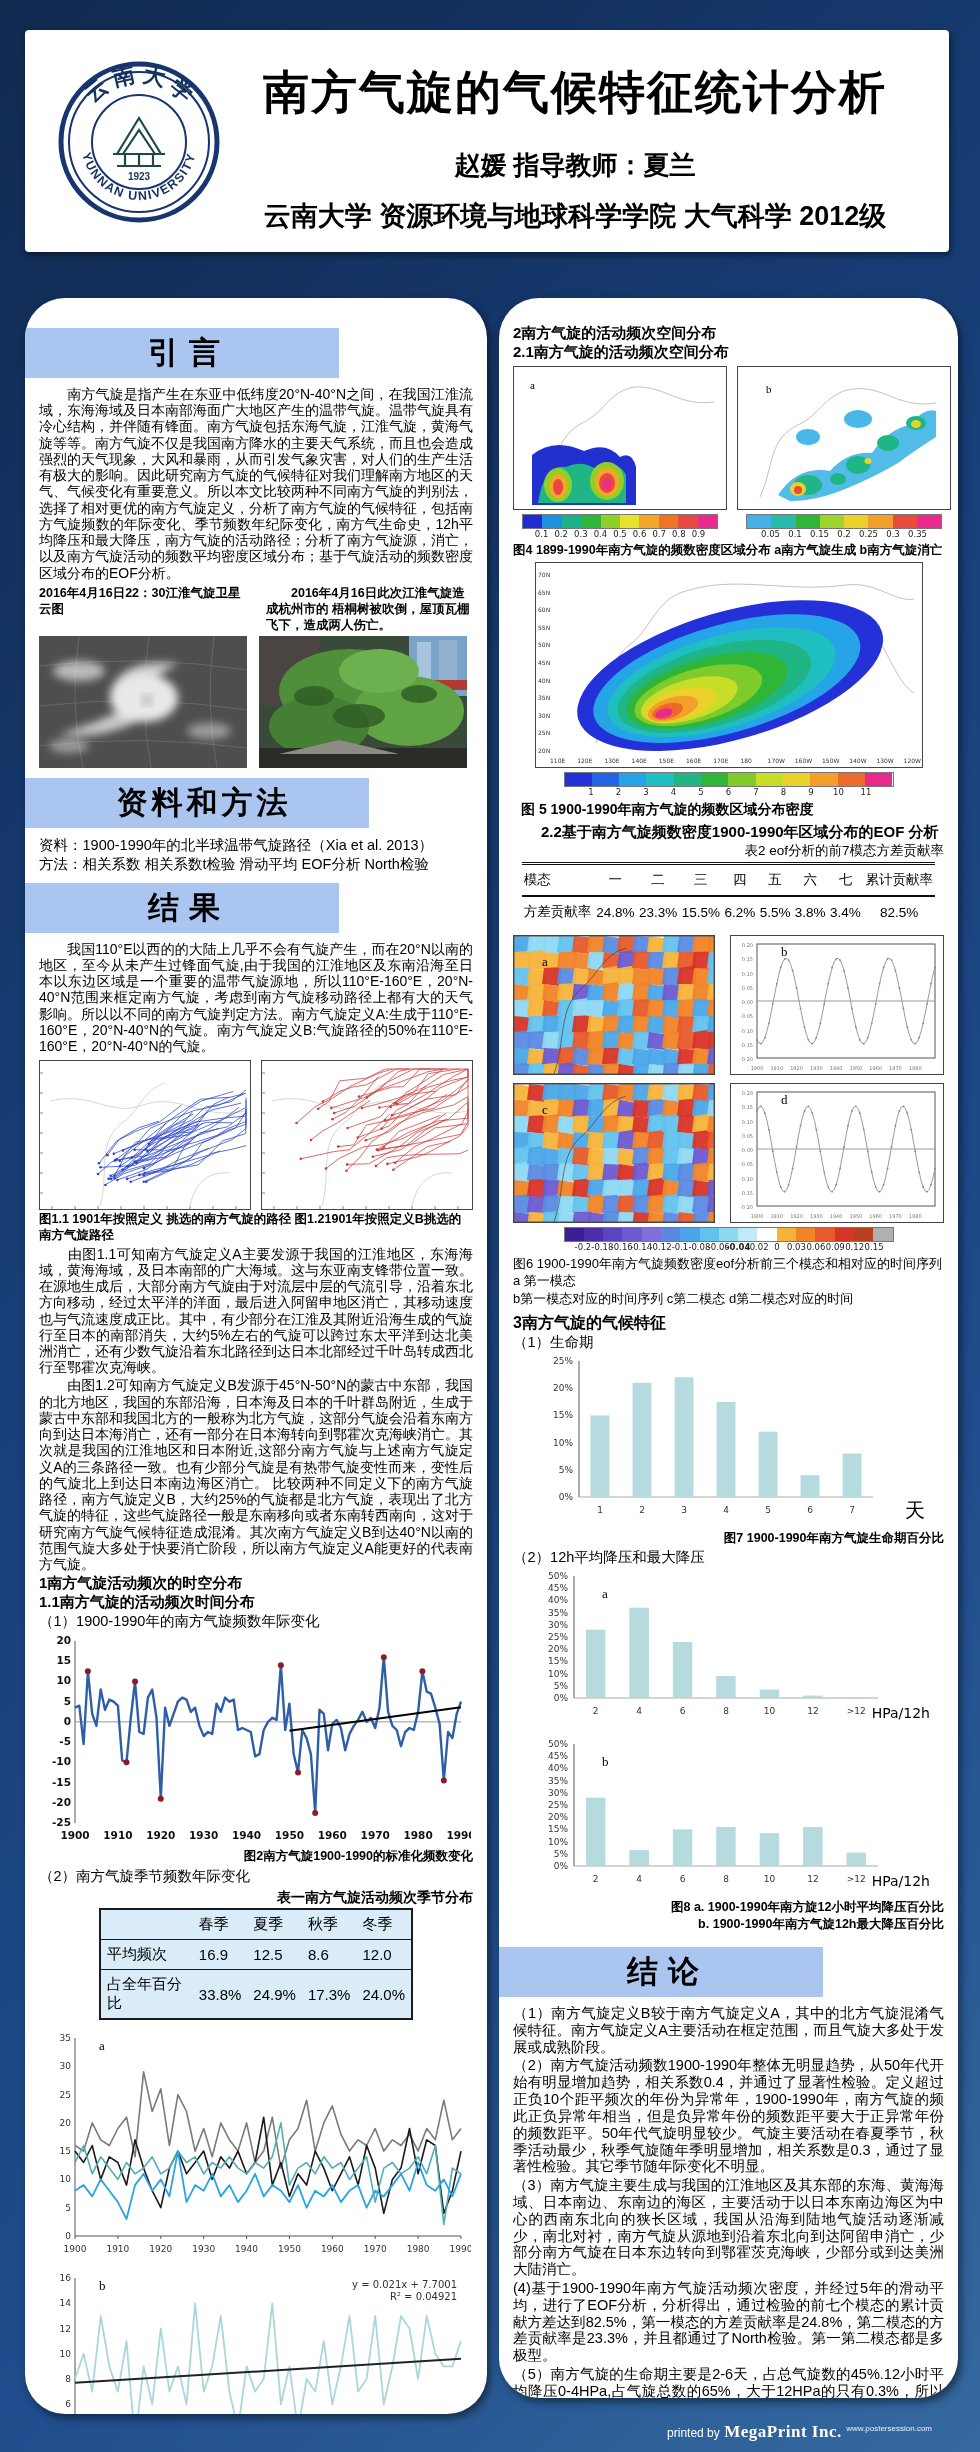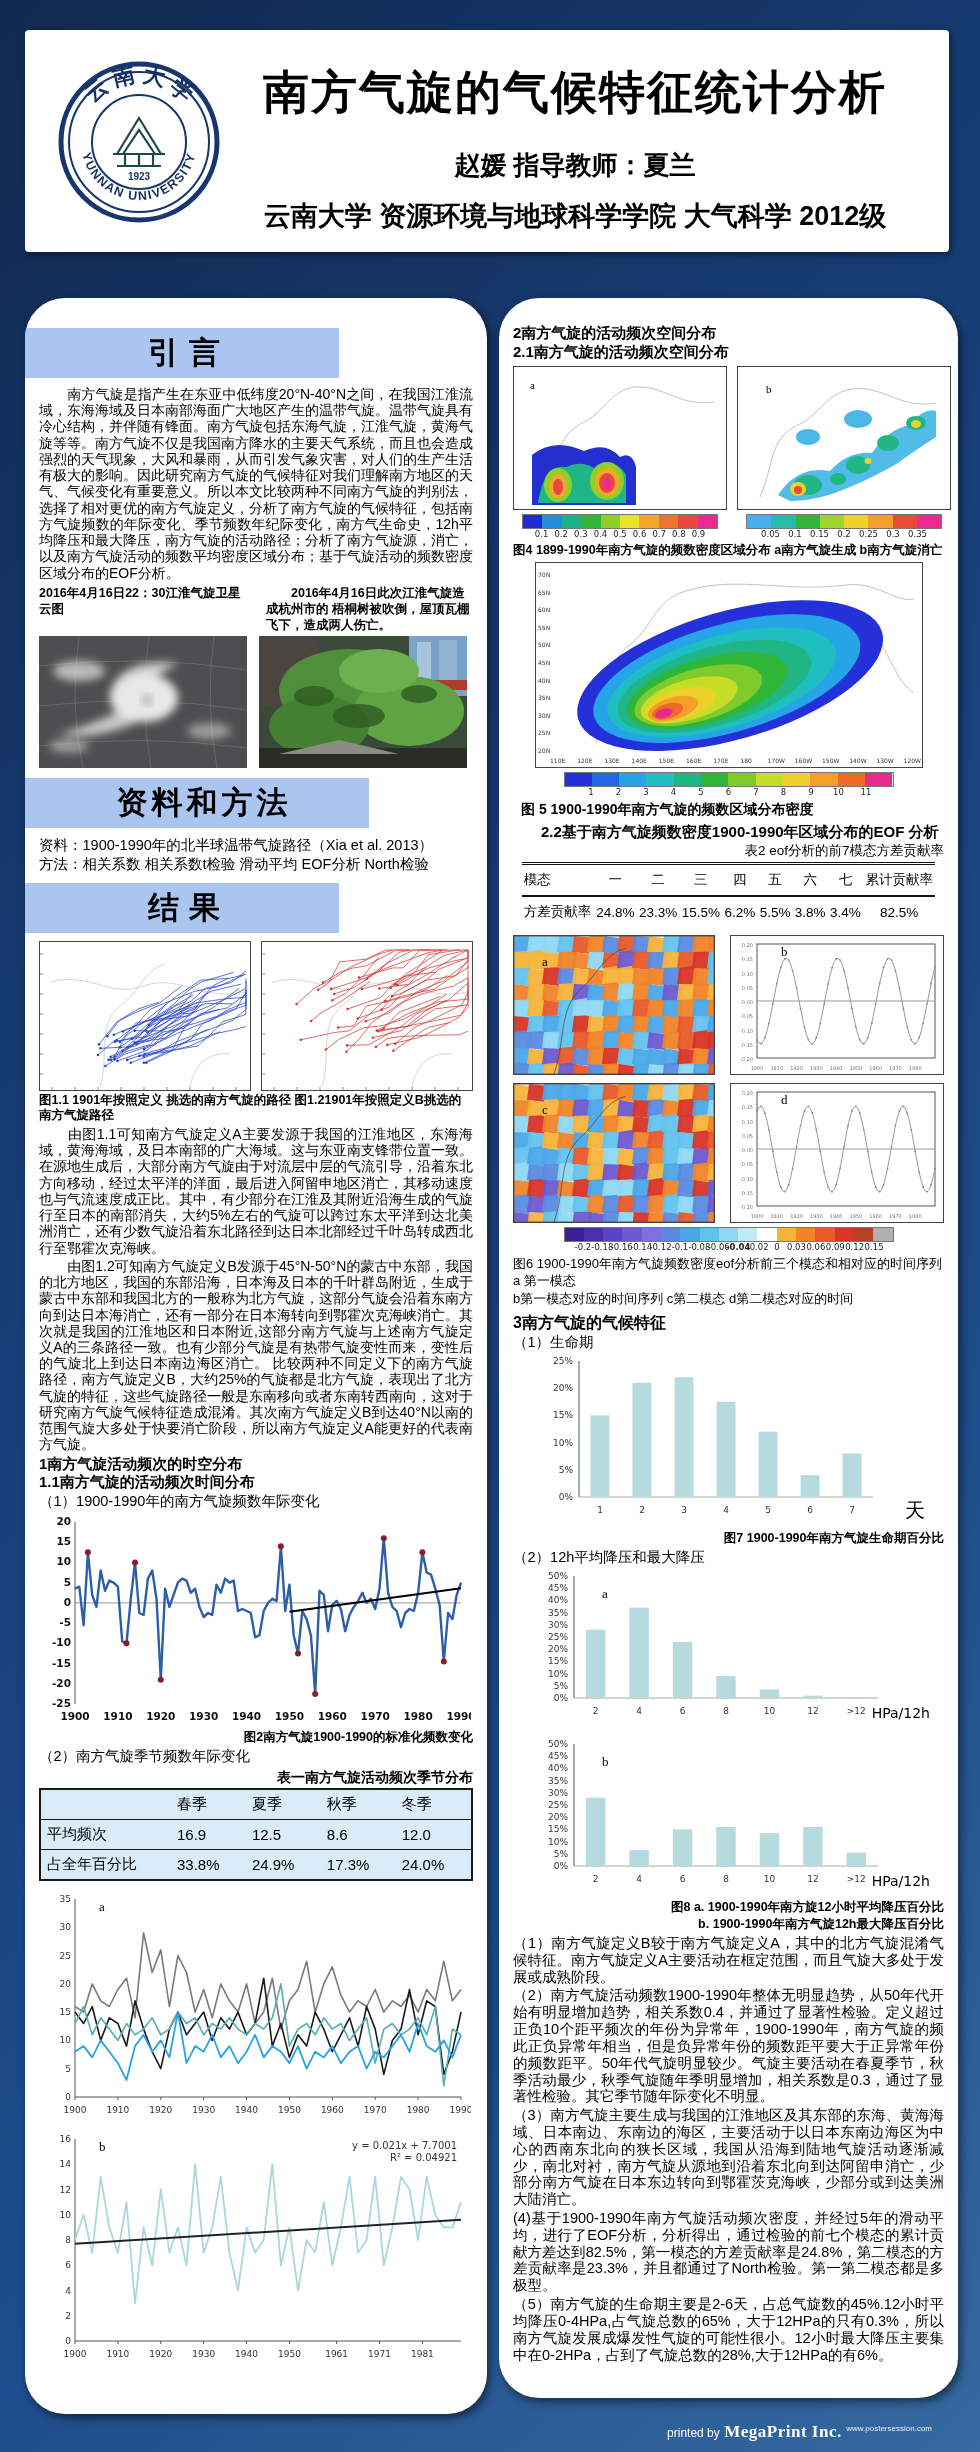--- a/index.html
+++ b/index.html
@@ -27,21 +27,21 @@
   .sub{font-size:14.5px;line-height:1.35;}
   .cap{font-size:12.5px;font-weight:bold;text-align:right;line-height:1.25;margin:2px 0;}
   .cap.l{text-align:left;}
   .photos{display:flex;gap:12px;margin-top:2px;}
   .caps{display:flex;gap:20px;margin-top:4px;}
   .caps div{flex:1;font-size:12.5px;font-weight:bold;line-height:1.3;}
   .tick{font-size:9px;fill:#333;font-family:"DejaVu Sans",sans-serif;}
   .tick-b{font-size:10.5px;font-weight:bold;fill:#111;font-family:"DejaVu Sans",sans-serif;}
   .tick-s{font-size:5px;fill:#777;font-family:"DejaVu Sans",sans-serif;}
   .ax{stroke:#555;stroke-width:1;}
-  table.t1{border-collapse:collapse;background:#d9ecf7;margin:2px auto;width:434px;
+  table.t1{border-collapse:collapse;background:#d9ecf7;margin:2px auto;width:314px;
        border:2px solid #1a1a1a;font-size:15px;}
   table.t1 td{padding:5px 6px;border-top:1.5px solid #1a1a1a;}
   table.t1 tr:first-child td{border-top:none;}
   table.t2{border-collapse:collapse;width:96%;margin:0 auto;font-size:13.5px;}
   table.t2 td{padding:6px 2px;text-align:center;}
   table.t2 tr.hd td{border-top:3px double #111;border-bottom:2px solid #111;}
   .mapfrm{border:1px solid #444;background:#fff;}
   .cbar-strip{display:flex;height:13px;}
   .cbar-strip i{flex:1;}
   .cbar-wrap{position:relative;margin:0 auto;}
@@ -142,20 +142,21 @@
       <rect x="0" y="112" width="208" height="20" fill="#2b2b28"></rect>
       <path d="M20,118 L80,104 L140,118 Z" fill="#8c8c84"></path>
     </svg>
   </div>
 
   <div class="secbar" style="letter-spacing:4px;width:330px;margin-top:10px;">资料和方法</div>
   <div class="sub">资料：1900-1990年的北半球温带气旋路径（Xia et al. 2013）</div>
   <div class="sub">方法：相关系数 相关系数t检验 滑动平均 EOF分析 North检验</div>
 
   <div class="secbar" style="margin-top:8px;">结果</div>
+  <div class="para">　　我国110°E以西的的大陆上几乎不会有气旋产生，而在20°N以南的地区，至今从未产生过锋面气旋,由于我国的江淮地区及东南沿海至日本以东边区域是一个重要的温带气旋源地，所以110°E-160°E，20°N-40°N范围来框定南方气旋，考虑到南方气旋移动路径上都有大的天气影响。所以以不同的南方气旋判定方法。南方气旋定义A:生成于110°E-160°E，20°N-40°N的气旋。南方气旋定义B:气旋路径的50%在110°E-160°E，20°N-40°N的气旋。</div>
 
   <div class="row2" style="margin-top:6px;">
     <svg class="mapfrm" width="213" height="148">
         <g stroke="#bbb" stroke-width="0.6" fill="none">
     <path d="M10,40 C50,30 70,55 100,45 C140,30 160,60 205,50"></path>
     <path d="M60,145 C70,110 55,80 85,60 C100,48 104,28 125,22"></path>
     <path d="M150,145 C155,120 170,110 190,112"></path>
         </g>
         <circle cx="90.74434156378601" cy="120.69926697530863" r="1.3" fill="#2a46c8"></circle>
         <polyline points="90.7,120.7 103.2,116.1 117.9,110.3 136.0,100.1 168.9,87.2" fill="none" stroke="#2a46c8" stroke-width="0.9" opacity="0.85"></polyline>
@@ -1236,20 +1237,21 @@
         <text x="288.9" y="146" text-anchor="middle" class="tick">12</text>
         <rect x="322.5" y="116.6" width="19.5" height="13.4" fill="#b5dbdf"></rect>
         <text x="332.3" y="146" text-anchor="middle" class="tick">&gt;12</text>
         <text x="406" y="150" text-anchor="end" font-size="14" font-family="DejaVu Sans,sans-serif">HPa/12h</text>
         <text x="78" y="30" font-size="13" font-family="Liberation Serif,serif">b</text>
       </svg>
   </div>
   <div class="cap">图8  a. 1900-1990年南方旋12小时平均降压百分比</div>
   <div class="cap">b. 1900-1990年南方气旋12h最大降压百分比</div>
 
+  <div class="secbar" style="margin-top:14px;width:310px;">结论</div>
   <div class="para" style="font-size:14.5px;">（1）南方气旋定义B较于南方气旋定义A，其中的北方气旋混淆气候特征。南方气旋定义A主要活动在框定范围，而且气旋大多处于发展或成熟阶段。</div>
   <div class="para" style="font-size:14.5px;">（2）南方气旋活动频数1900-1990年整体无明显趋势，从50年代开始有明显增加趋势，相关系数0.4，并通过了显著性检验。定义超过正负10个距平频次的年份为异常年，1900-1990年，南方气旋的频此正负异常年相当，但是负异常年份的频数距平要大于正异常年份的频数距平。50年代气旋明显较少。气旋主要活动在春夏季节，秋季活动最少，秋季气旋随年季明显增加，相关系数是0.3，通过了显著性检验。其它季节随年际变化不明显。</div>
   <div class="para" style="font-size:14.5px;">（3）南方气旋主要生成与我国的江淮地区及其东部的东海、黄海海域、日本南边、东南边的海区，主要活动于以日本东南边海区为中心的西南东北向的狭长区域，我国从沿海到陆地气旋活动逐渐减少，南北对衬，南方气旋从源地到沿着东北向到达阿留申消亡，少部分南方气旋在日本东边转向到鄂霍茨克海峡，少部分或到达美洲大陆消亡。</div>
   <div class="para" style="font-size:14.5px;">(4)基于1900-1990年南方气旋活动频次密度，并经过5年的滑动平均，进行了EOF分析，分析得出，通过检验的前七个模态的累计贡献方差达到82.5%，第一模态的方差贡献率是24.8%，第二模态的方差贡献率是23.3%，并且都通过了North检验。第一第二模态都是多极型。</div>
   <div class="para" style="font-size:14.5px;">（5）南方气旋的生命期主要是2-6天，占总气旋数的45%.12小时平均降压0-4HPa,占气旋总数的65%，大于12HPa的只有0.3%，所以南方气旋发展成爆发性气旋的可能性很小。12小时最大降压主要集中在0-2HPa，占到了气旋总数的28%,大于12HPa的有6%。</div>
 </div>
 
 <div class="footer">
   <span class="pb">printed by</span>
   <span class="mp">MegaPrint Inc.</span>

